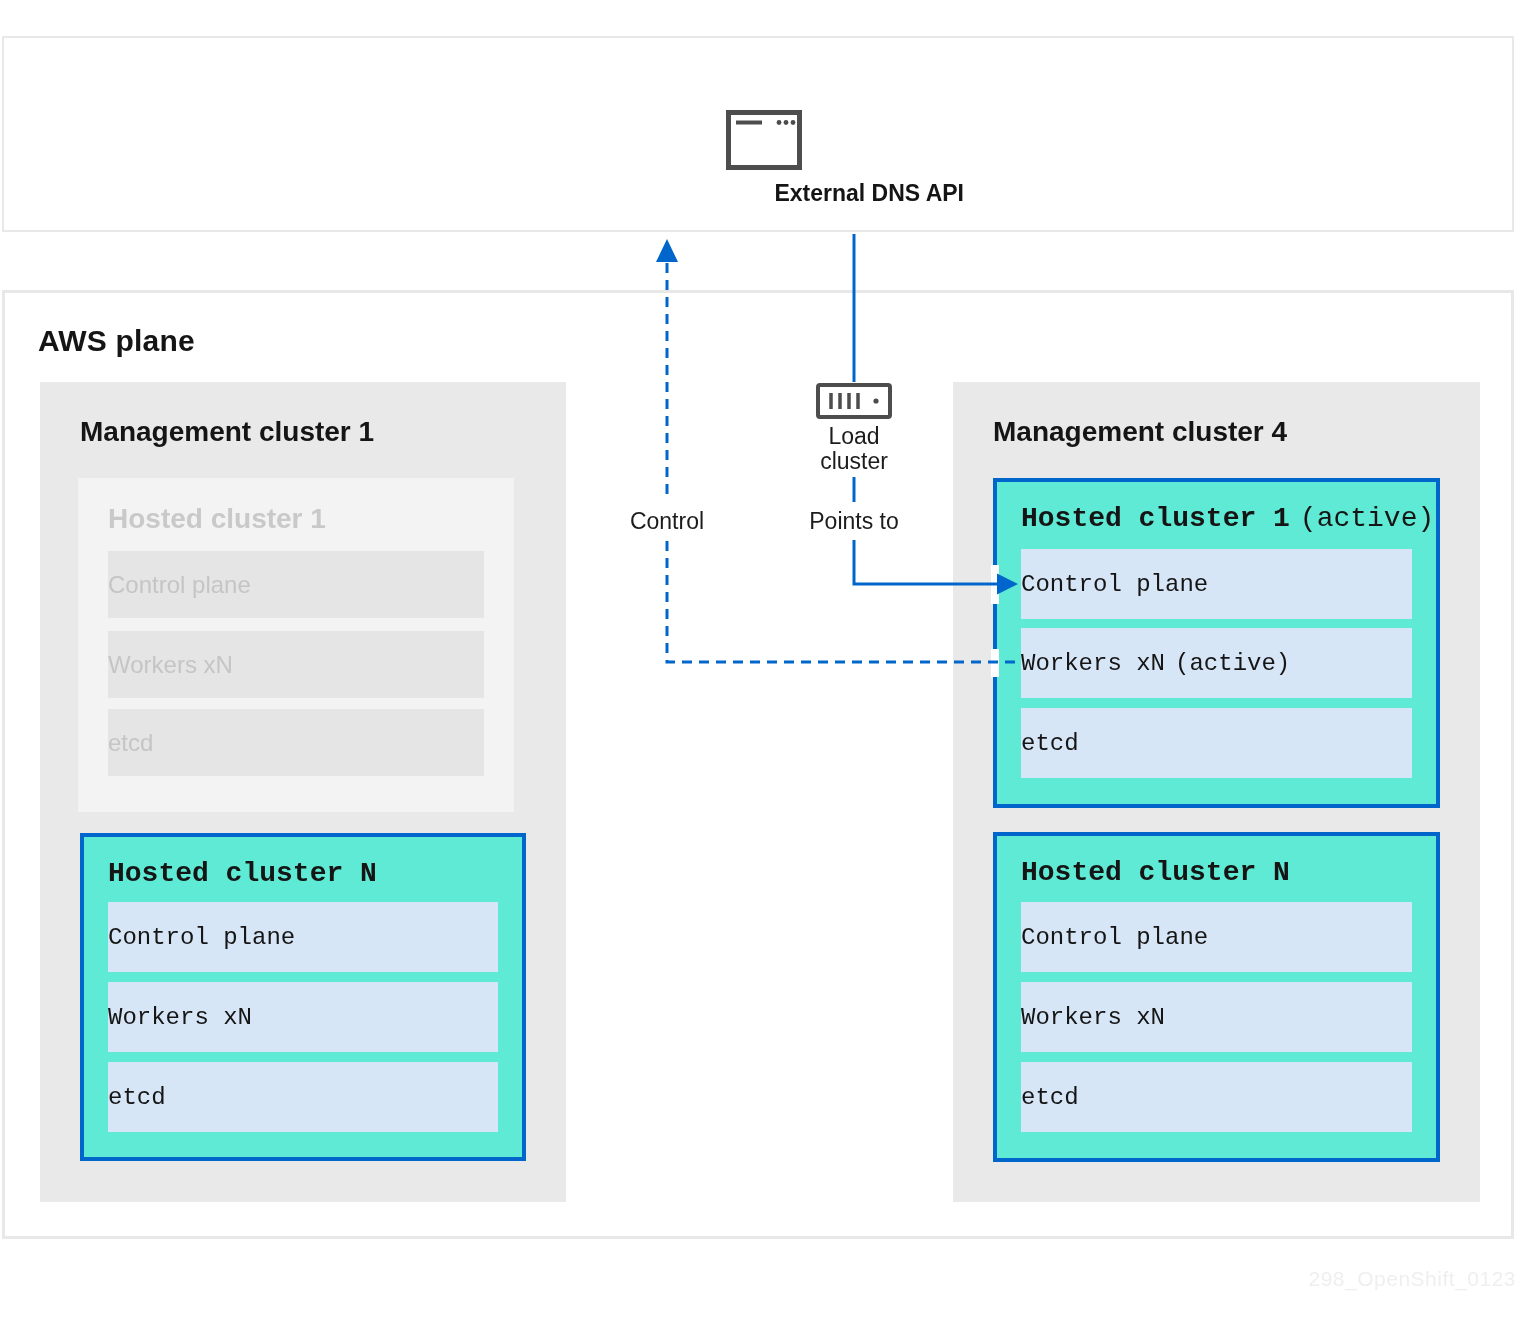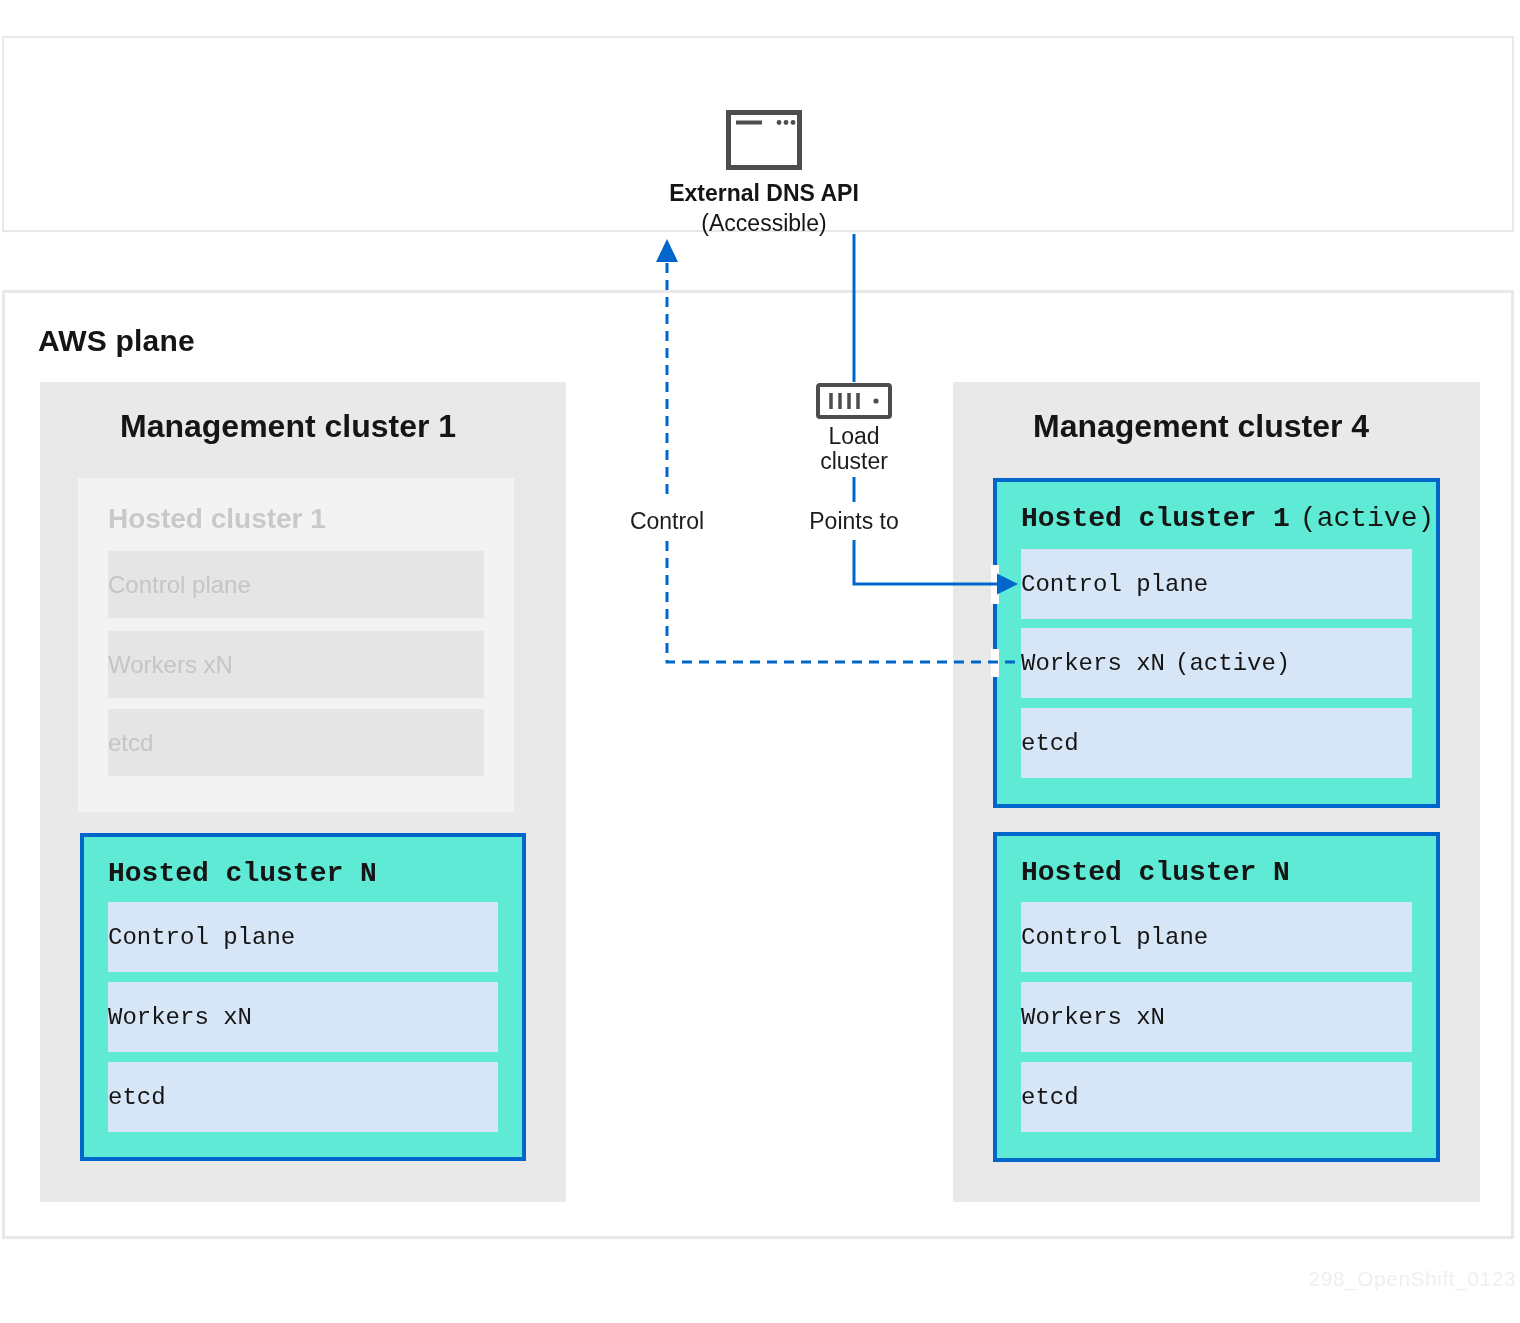--- a/index.html
+++ b/index.html
@@ -8,29 +8,29 @@
     font-family:"Liberation Sans",sans-serif;color:#151515;overflow:hidden;
   }
   
   .frame{position:absolute;background:#fff;border:2px solid #e8e8e8;box-sizing:border-box;}
   .top-box{left:2px;top:36px;width:1512px;height:196px;}
   .aws-box{left:2px;top:290px;width:1512px;height:949px;border-width:3px;}
   .aws-title{position:absolute;left:38px;top:324px;font-size:30px;font-weight:bold;letter-spacing:.2px;}
 
   
   .ext-icon{position:absolute;left:722px;top:72px;width:76px;height:60px;}
-  .ext-title{position:absolute;left:560px;top:142px;width:400px;text-align:center;
+  .ext-title{position:absolute;left:560px;top:142px;width:400px;text-align:right;
              font-size:23px;font-weight:600;}
   .ext-sub{position:absolute;left:560px;top:172px;width:400px;text-align:center;font-size:23px;}
 
   
   .mgmt{position:absolute;background:#e9e9e9;}
   .mgmt1{left:40px;top:382px;width:526px;height:820px;}
   .mgmt2{left:953px;top:382px;width:527px;height:820px;}
-  .mgmt-title{position:absolute;left:40px;top:26px;font-size:32px;font-weight:bold;margin-left:40px;}
+  .mgmt-title{position:absolute;left:40px;top:34px;font-size:28px;font-weight:bold;}
 
   
   .hosted{position:absolute;box-sizing:border-box;}
   .hosted-faded{background:#f3f3f3;}
   .hosted-blue{background:#5eead4;border:4px solid #0066cc;font-family:Liberation Mono, monospace;}
   .hc-title{position:absolute;font-size:28px;font-weight:bold;white-space:nowrap;}
   .hc-title .suffix{font-weight:normal;margin-left:10px;}
   .suffix:empty{display:none;}
   .comp{position:absolute;display:flex;align-items:center;justify-content:flex-start;
         font-size:24px;background:#d7e6f6;color:#151515;}
@@ -59,21 +59,20 @@
 
   <div class="frame top-box">
     <svg class="ext-icon" viewBox="0 0 76 60">
       <rect x="2.5" y="2.5" width="71" height="55" fill="#ffffff" stroke="#4d4d4d" stroke-width="5"></rect>
       <line x1="10" y1="12.5" x2="36" y2="12.5" stroke="#4d4d4d" stroke-width="4"></line>
       <circle cx="53" cy="12.5" r="2.4" fill="#4d4d4d"></circle>
       <circle cx="60" cy="12.5" r="2.4" fill="#4d4d4d"></circle>
       <circle cx="67" cy="12.5" r="2.4" fill="#4d4d4d"></circle>
     </svg>
     <div class="ext-title">External DNS API</div>
-    <div class="ext-sub">(Accessible)</div>
   </div>
 
   <div class="frame aws-box"></div>
   <div class="aws-title">AWS plane</div>
 
   <div class="mgmt mgmt1">
     <div class="mgmt-title">Management cluster 1</div>
 
     <div class="hosted hosted-faded" style="left:38px;top:96px;width:436px;height:334px;">
       <div class="hc-title faded-title" style="left:30px;top:25px;">

